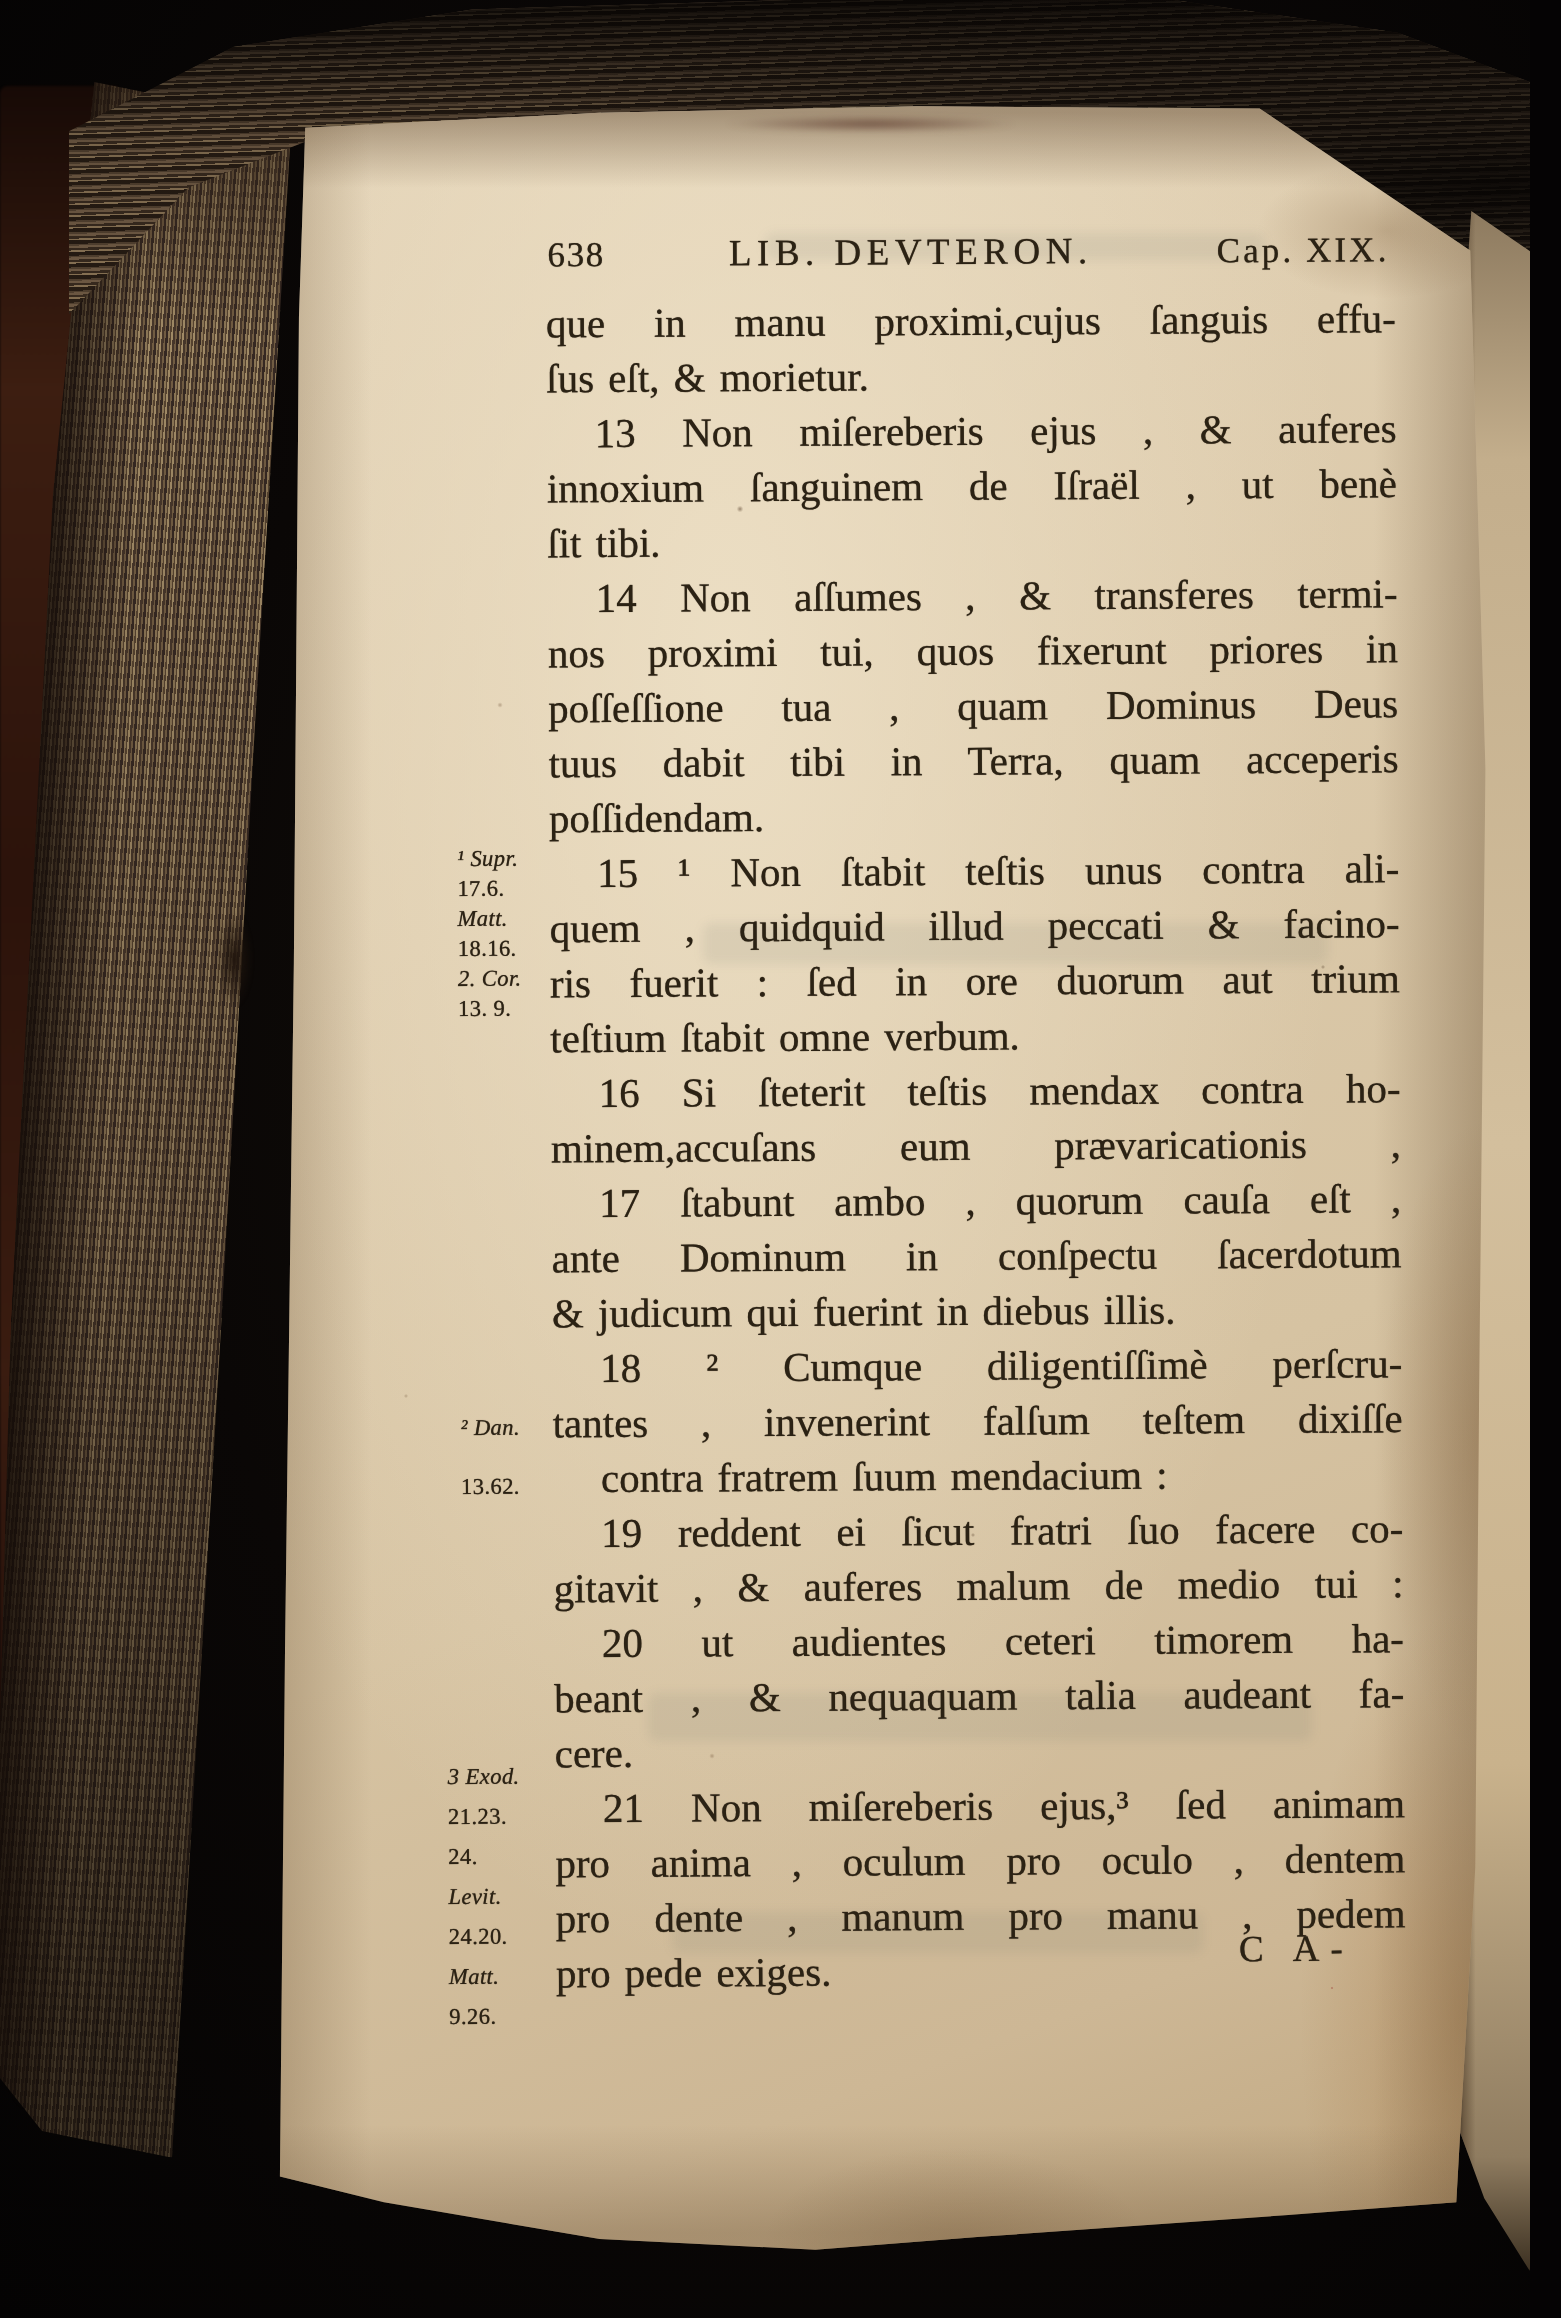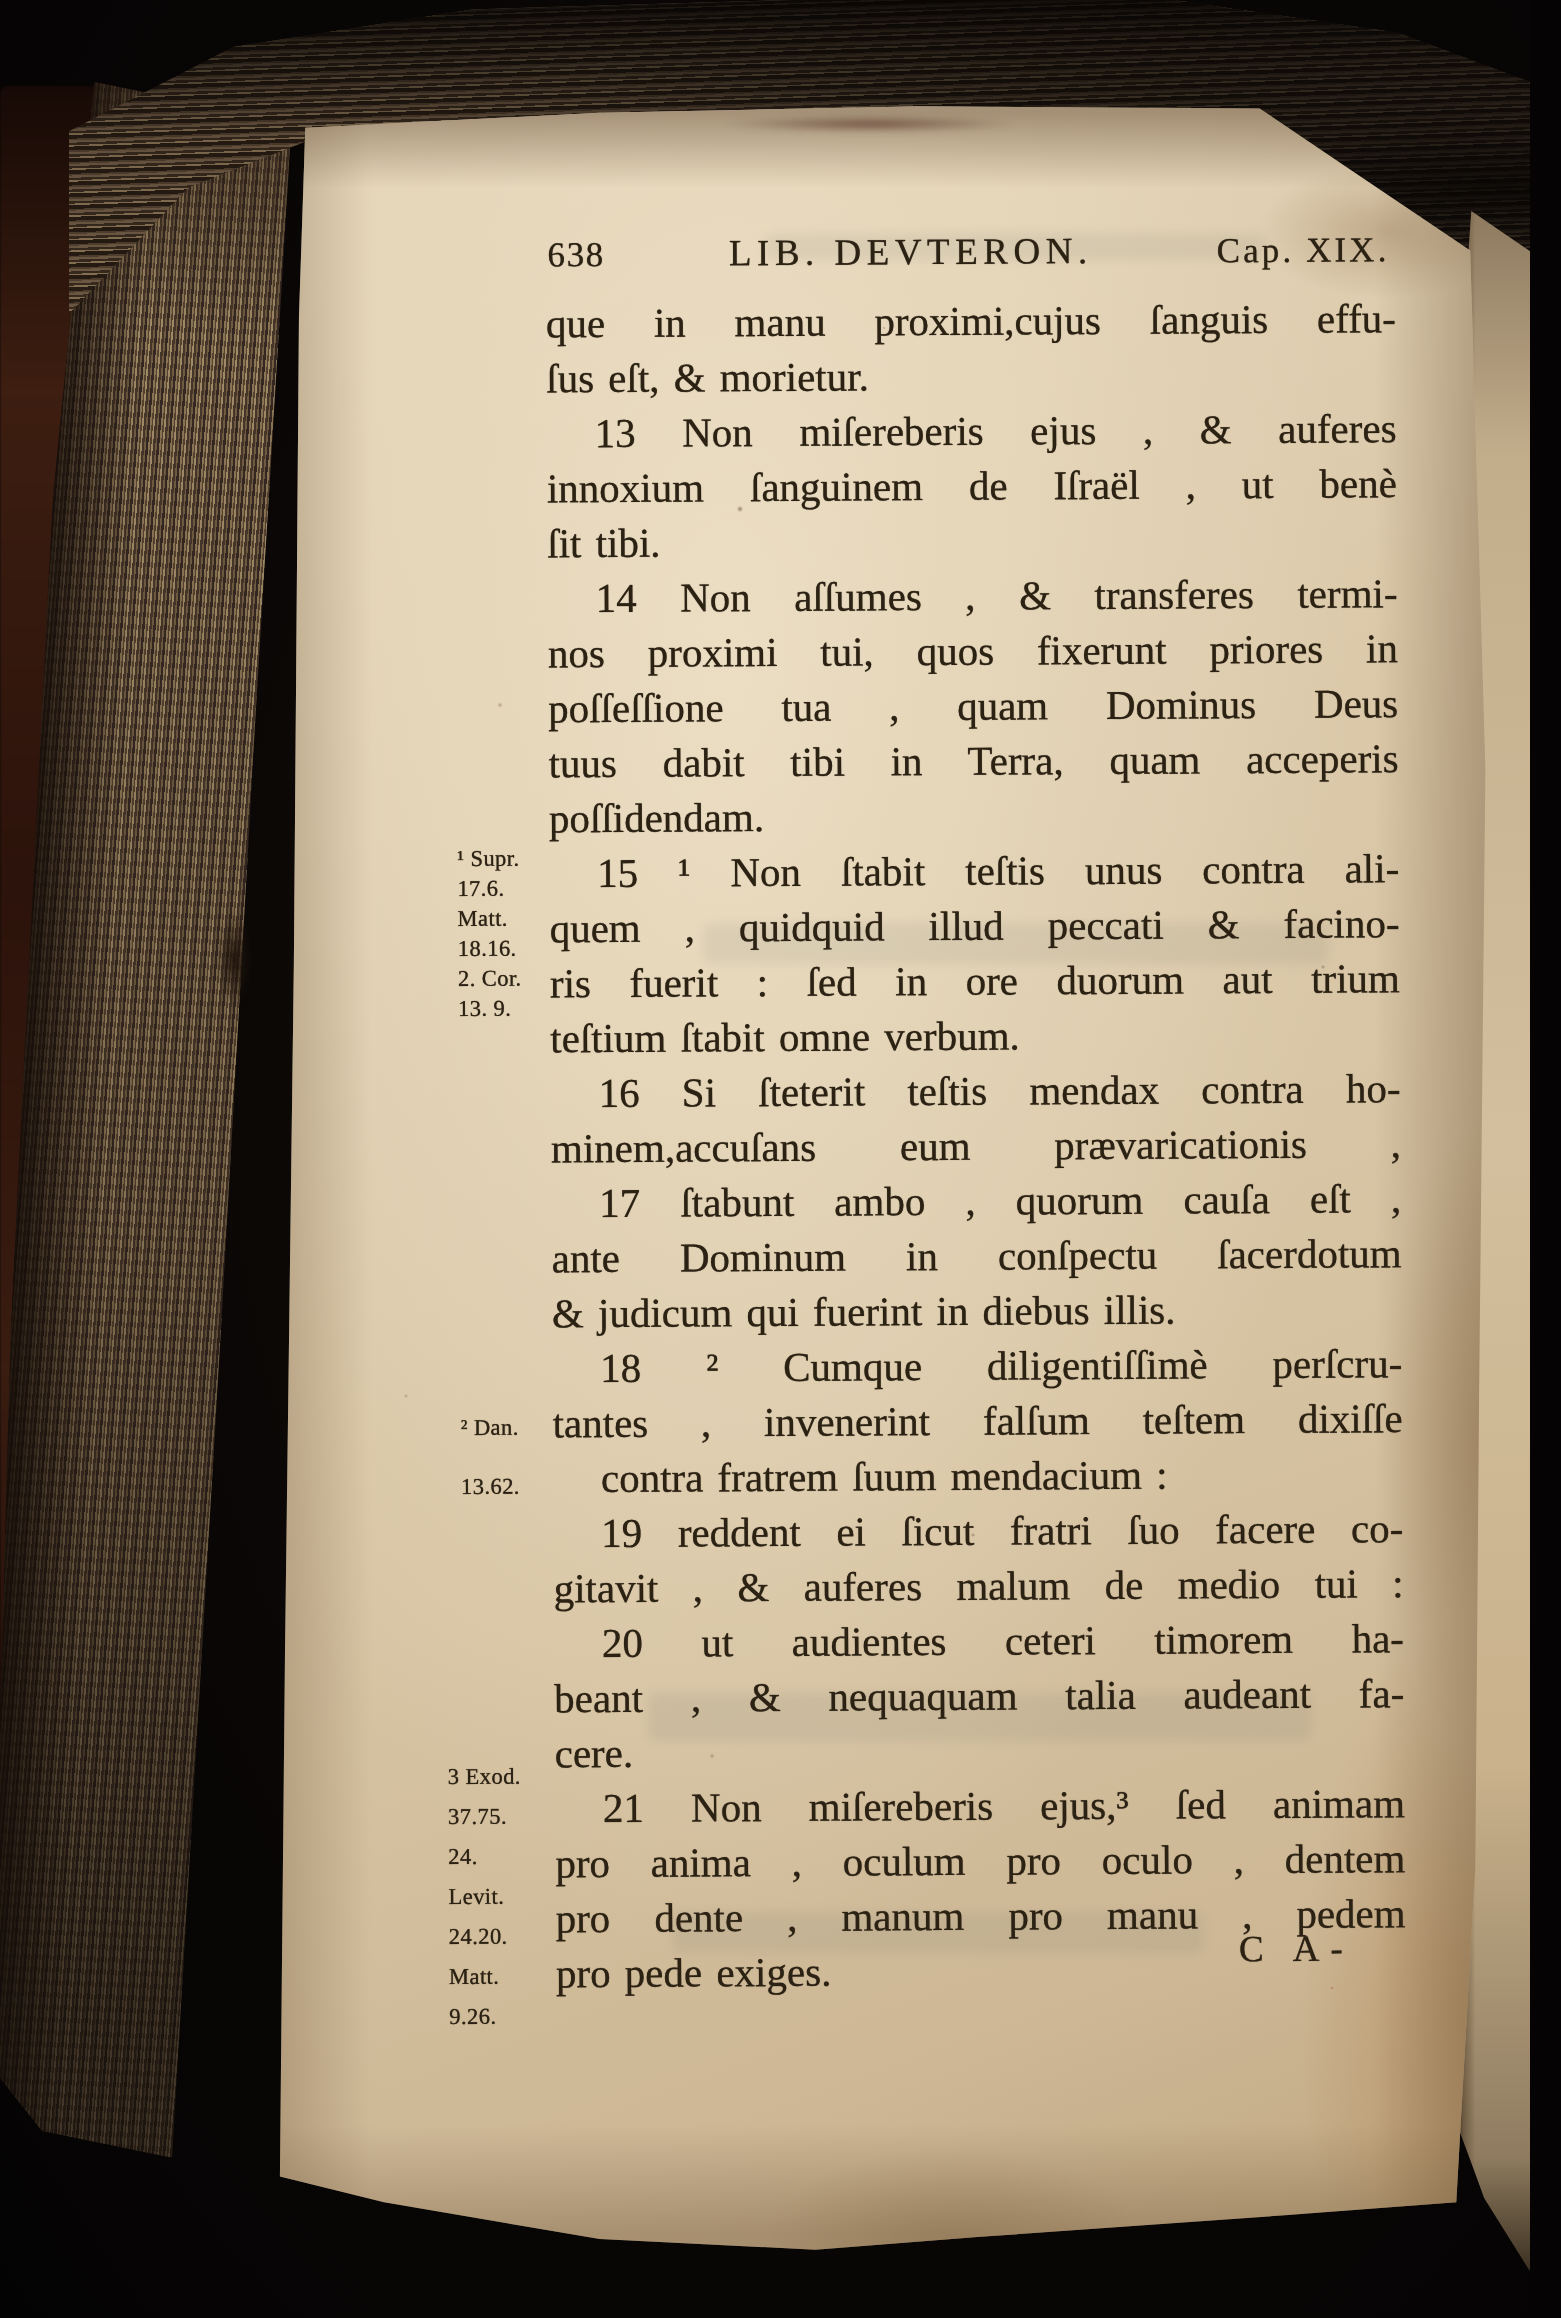--- a/index.html
+++ b/index.html
@@ -111,21 +111,21 @@
   .body-col{
     position:absolute;left:551px;top:295px;width:850px;
     font-size:41px;line-height:55px;word-spacing:3.9px;
   }
   .bl{height:55px;}
   .bl.ind{text-indent:48px;}
   .bl.jst{text-align:justify;text-align-last:justify;-moz-text-align-last:justify;}
   .mnotes{position:absolute;left:0;top:0;width:1562px;height:2319px;pointer-events:none;}
   .mgroup{position:absolute;width:109px;font-size:22.6px;letter-spacing:0.4px;}
   .mitem{white-space:nowrap;}
-  .mitem.it{}
+  .mitem.it{font-style:italic;}
   .catchword{
     position:absolute;left:1234px;top:1930px;
     font-size:37px;letter-spacing:11px;
   }
 </style>
 </head>
 <body>
 
 <div class="stage">
   <div class="leather"></div>
@@ -190,21 +190,21 @@
           <div class="mitem">18.16.</div>
           <div class="mitem it">2. Cor.</div>
           <div class="mitem">13. 9.</div>
         </div>
         <div class="mgroup" style="left: 459px; top: 1396px; line-height: 59px;">
           <div class="mitem it">² Dan.</div>
           <div class="mitem">13.62.</div>
         </div>
         <div class="mgroup" style="left: 444px; top: 1755px; line-height: 40px;">
           <div class="mitem it">3 Exod.</div>
-          <div class="mitem">37.75.</div>
+          <div class="mitem">21.23.</div>
           <div class="mitem">24.</div>
           <div class="mitem it">Levit.</div>
           <div class="mitem">24.20.</div>
           <div class="mitem it">Matt.</div>
           <div class="mitem">9.26.</div>
         </div>
       </div>
     <div class="catchword">C A-</div>
   </div>
 </div>

